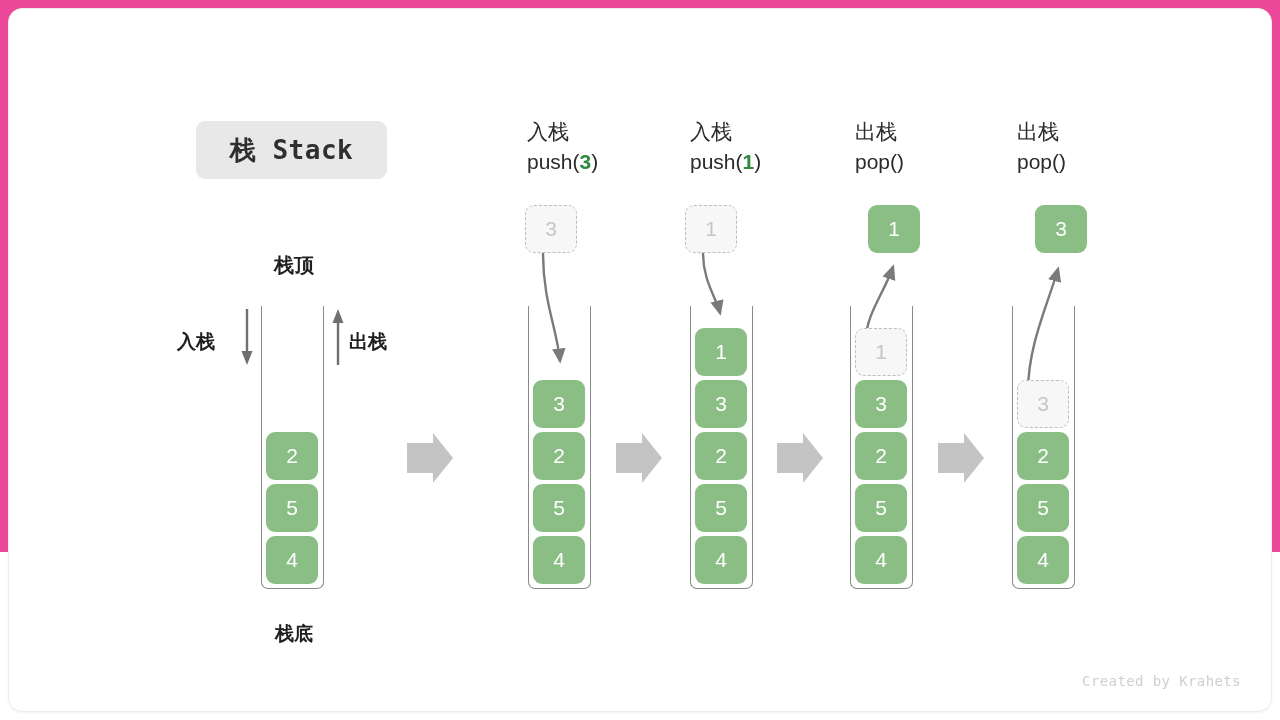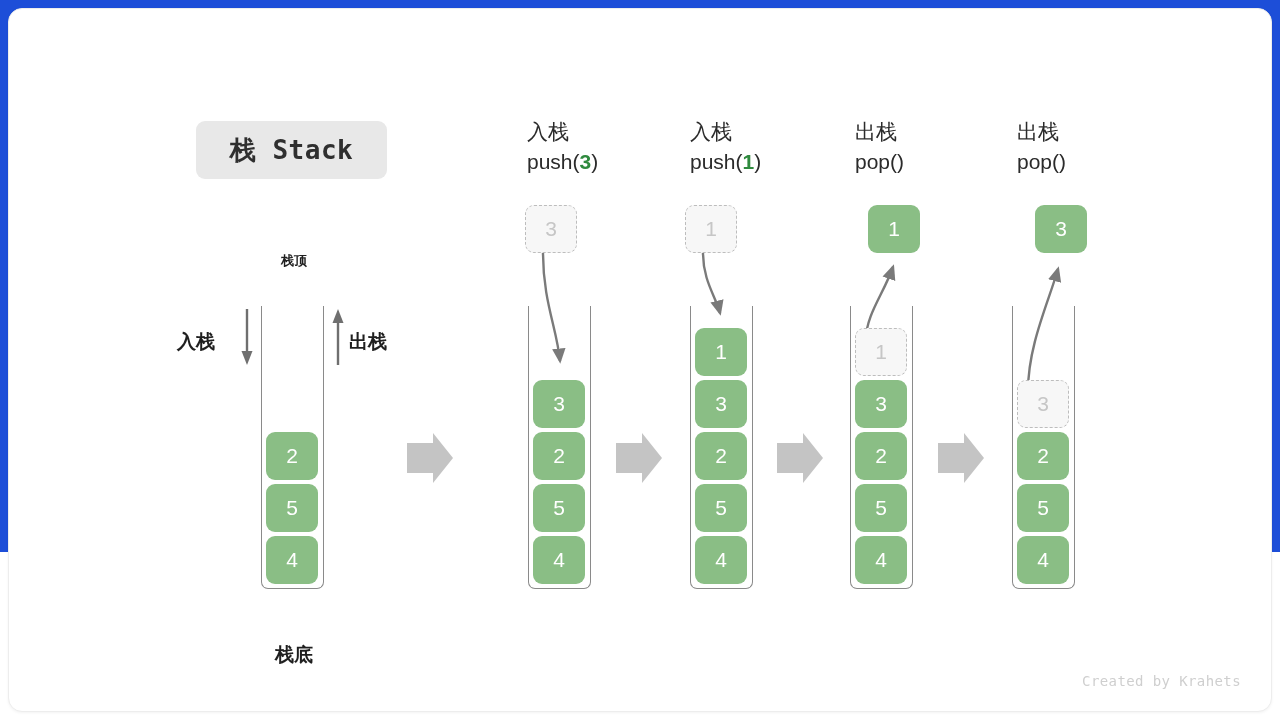--- a/index.html
+++ b/index.html
@@ -10,21 +10,21 @@
   body {
     width: 1280px;
     height: 720px;
     font-family: "Liberation Sans", sans-serif;
     overflow: hidden;
   }
   #canvas {
     position: relative;
     width: 1280px;
     height: 552px;
-    background: #1d4ed8;
+    background: #ec4899;
   }
   .card {
     position: absolute;
     left: 8px;
     top: 8px;
     width: 1264px;
     height: 704px;
     background: #ffffff;
     border: 1px solid #ededed;
     border-radius: 14px;
@@ -52,28 +52,28 @@
     letter-spacing: 0.5px;
   }
 
   
   .lbl-top {
     position: absolute;
     left: 240px;
     top: 243px;
     width: 90px;
     text-align: center;
-    font-size: 13px;
+    font-size: 20px;
     font-weight: bold;
     color: #1f1f1f;
   }
   .lbl-bottom {
     position: absolute;
     left: 240px;
-    top: 633px;
+    top: 612px;
     width: 90px;
     text-align: center;
     font-size: 19px;
     font-weight: bold;
     color: #1f1f1f;
   }
   .lbl-push-side {
     position: absolute;
     left: 168px;
     top: 320px;

